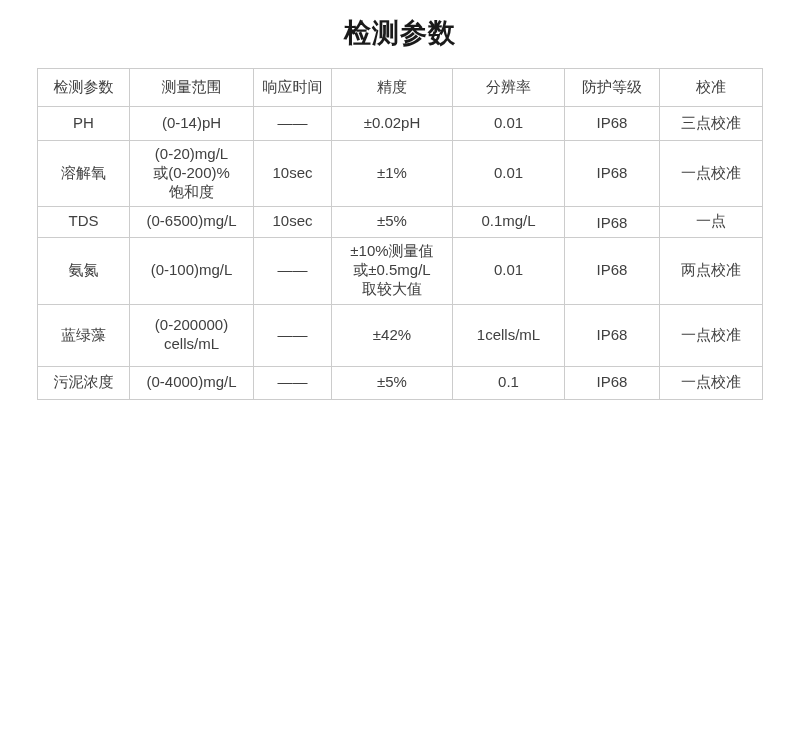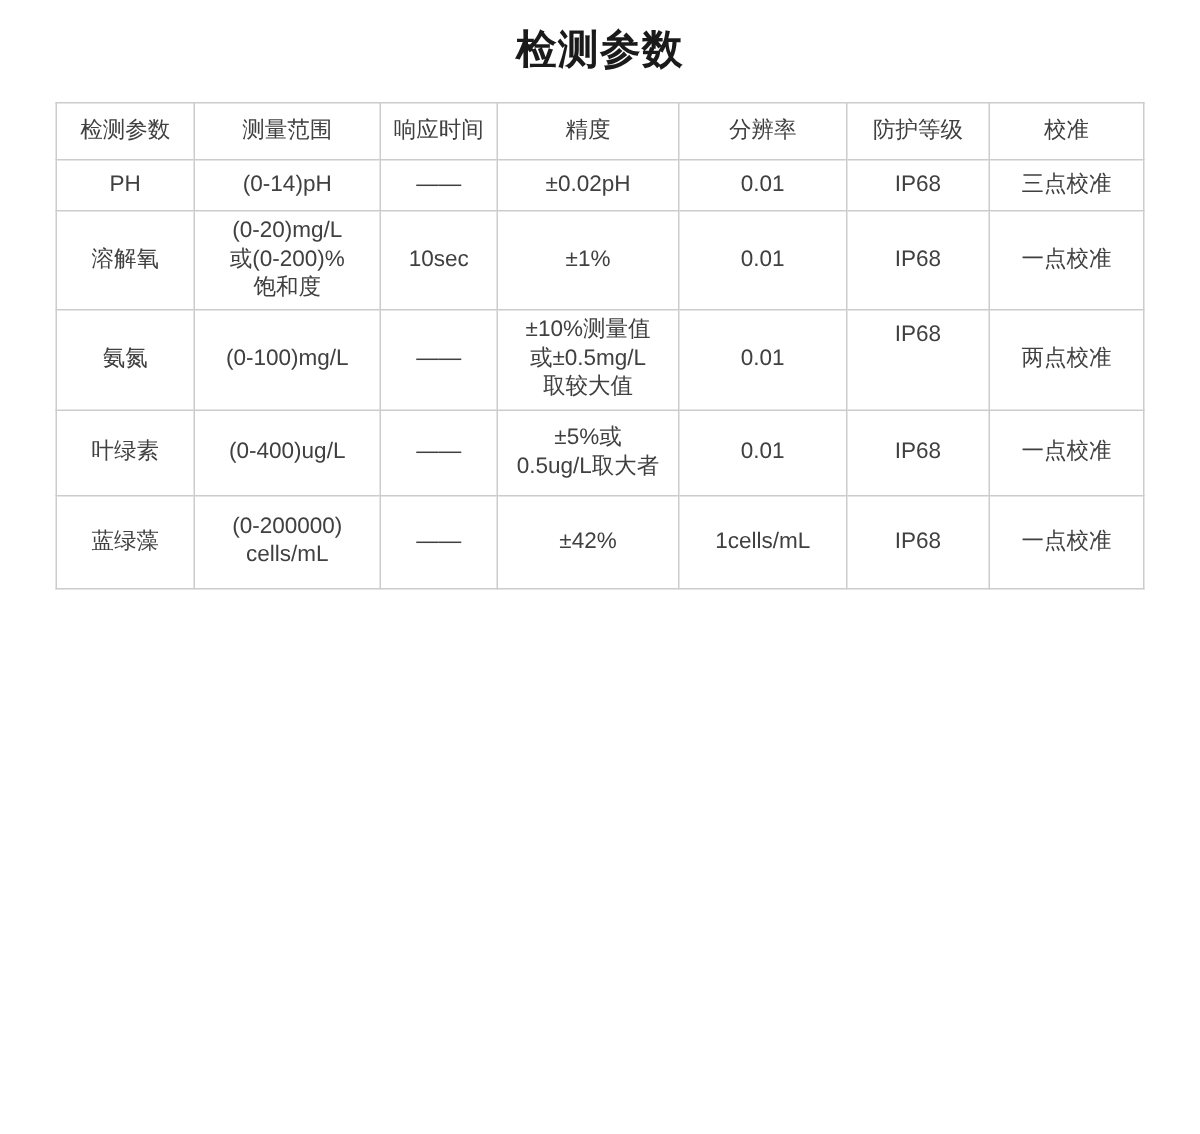--- a/index.html
+++ b/index.html
@@ -88,45 +88,53 @@
         <td>溶解氧</td>
         <td>(0-20)mg/L
 或(0-200)%
 饱和度</td>
         <td>10sec</td>
         <td>±1%</td>
         <td>0.01</td>
         <td>IP68</td>
         <td>一点校准</td>
       </tr>
+      <tr style="height: 30px;">
+        <td>TDS</td>
+        <td>(0-6500)mg/L</td>
+        <td>10sec</td>
+        <td>±5%</td>
+        <td>0.1mg/L</td>
+        <td>IP68</td>
+        <td>一点</td>
+      </tr>
       <tr style="height: 67px;">
         <td>氨氮</td>
         <td>(0-100)mg/L</td>
         <td>——</td>
         <td>±10%测量值
 或±0.5mg/L
 取较大值</td>
         <td>0.01</td>
         <td>IP68</td>
         <td>两点校准</td>
       </tr>
-      <tr style="height: 57px;">
-        <td>叶绿素</td>
-        <td>(0-400)ug/L</td>
-        <td>——</td>
-        <td>±5%或
-0.5ug/L取大者</td>
-        <td>0.01</td>
-        <td>IP68</td>
-        <td>一点校准</td>
-      </tr>
       <tr style="height: 62px;">
         <td>蓝绿藻</td>
         <td>(0-200000)
 cells/mL</td>
         <td>——</td>
         <td>±42%</td>
         <td>1cells/mL</td>
         <td>IP68</td>
         <td>一点校准</td>
       </tr>
+      <tr style="height: 33px;">
+        <td>污泥浓度</td>
+        <td>(0-4000)mg/L</td>
+        <td>——</td>
+        <td>±5%</td>
+        <td>0.1</td>
+        <td>IP68</td>
+        <td>一点校准</td>
+      </tr>
     </tbody>
 </table>
 
 </body></html>

